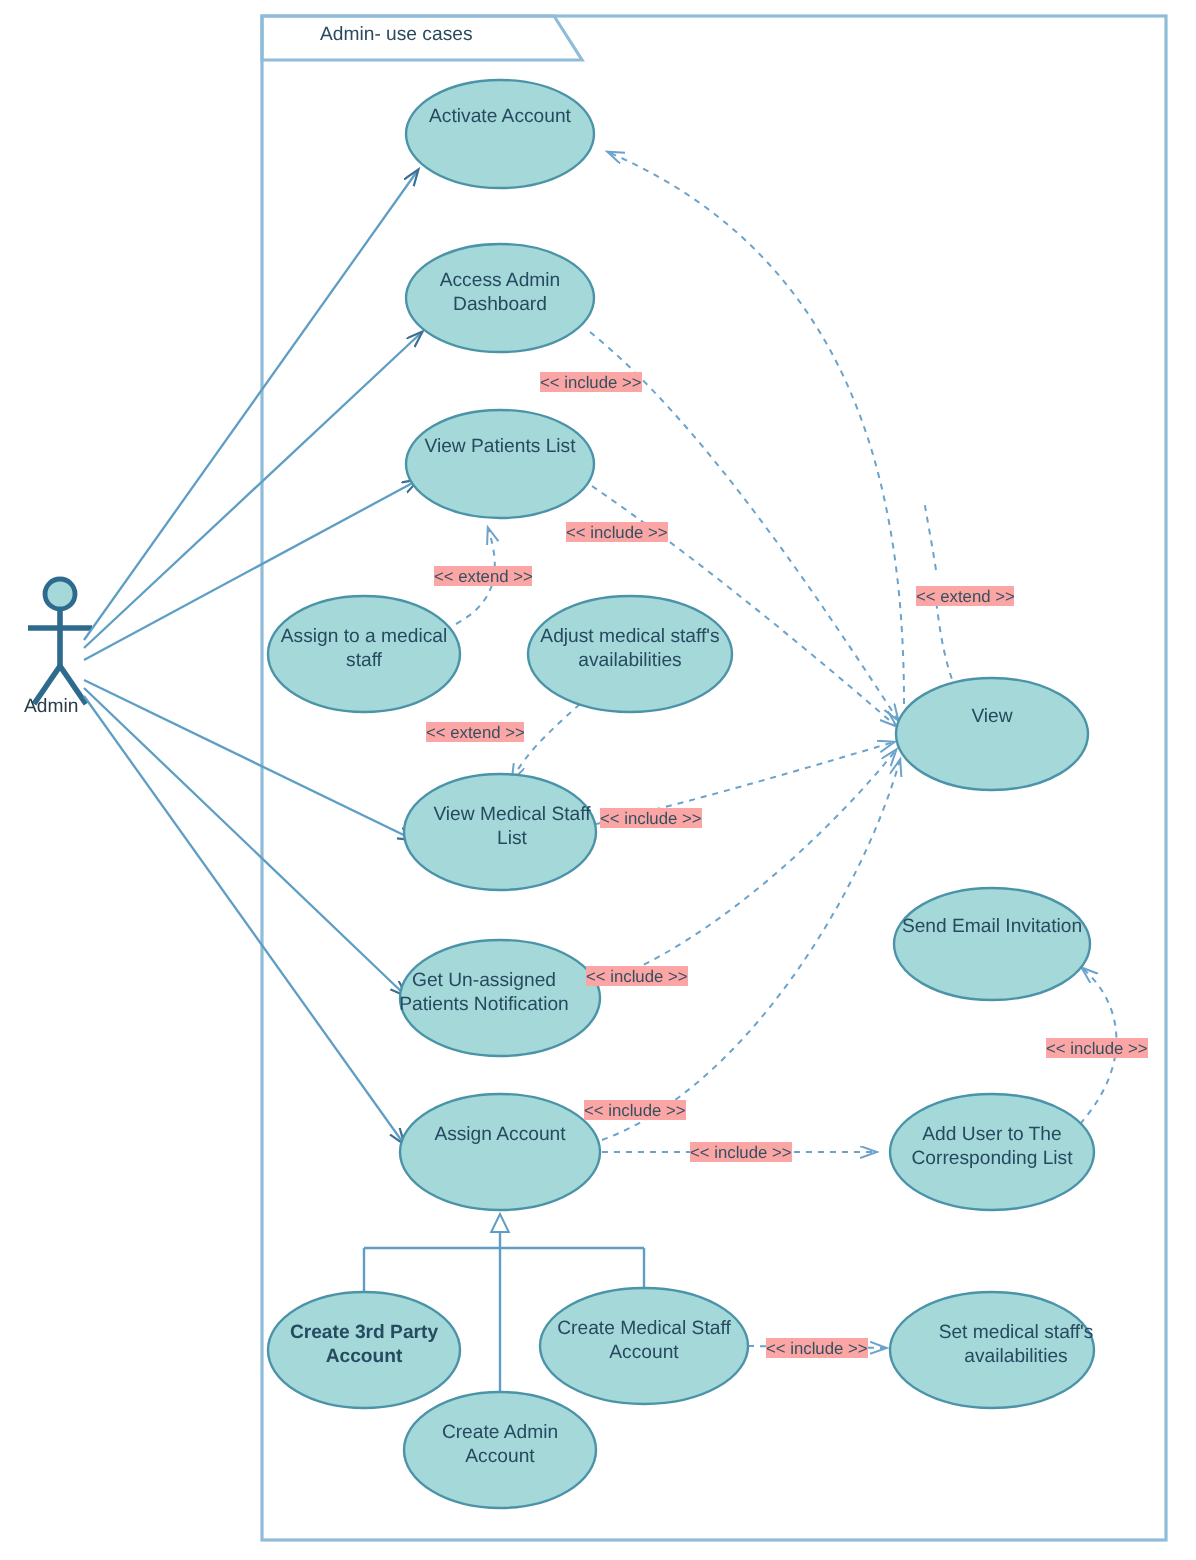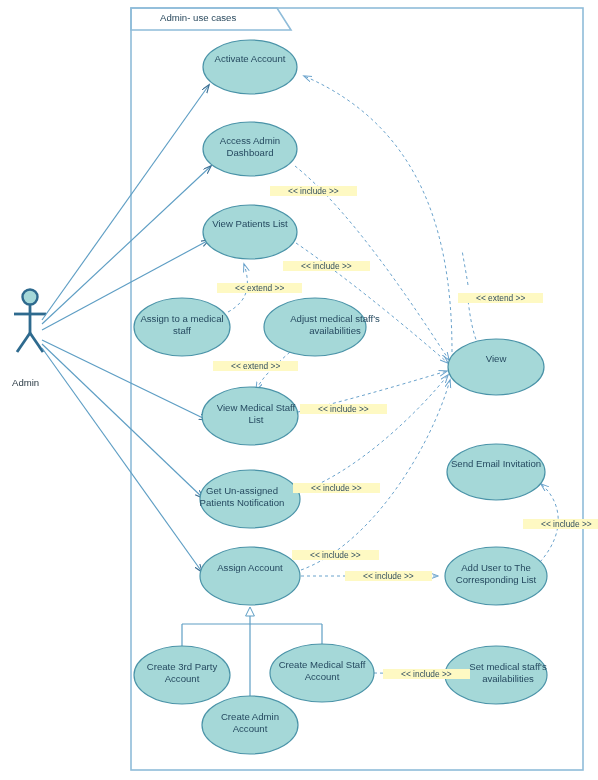--- a/index.html
+++ b/index.html
@@ -14,37 +14,36 @@
     font-size:9.6px;
     line-height:11.6px;
     pointer-events:none;
     white-space:pre-line;
   }
   .stereo{
     position:absolute;
     color:#34505f;
     font-size:8.4px;
     line-height:10px;
-    background:#fef9c3;
-    padding:0 18px;
+    background:#fca5a5;
+    padding:0 0;
     white-space:nowrap;
   }
   .frame-title{
     position:absolute;
     color:#2b4a5e;
     font-size:9.6px;
     line-height:12px;
     white-space:nowrap;
   }
   .actor-label{
     position:absolute;
     color:#2b3b45;
     font-size:9.6px;
     white-space:nowrap;
-    margin-top:29px;
   }
 </style>
 </head>
 <body>
 
 <div id="stage">
   <svg id="canvas" viewBox="0 0 598 780" xmlns="http://www.w3.org/2000/svg">
     <defs>
       <marker id="arrow-open" markerWidth="10" markerHeight="10" refX="8" refY="3.2" orient="auto" markerUnits="userSpaceOnUse">
         <path d="M0,0.2 L8.4,3.2 L0,6.2" fill="none" stroke="#3c6f93" stroke-width="1.1"></path>
@@ -138,32 +137,32 @@
 
   <div class="actor-label" style="left:12px;top:348px;">Admin</div>
 
   <div id="text-layer">
       <div class="uc-label" style="left: 203px; top: 53px; width: 94px;">Activate Account</div>
       <div class="uc-label" style="left: 203px; top: 135px; width: 94px;">Access Admin
 Dashboard</div>
       <div class="uc-label" style="left: 203px; top: 218px; width: 94px;">View Patients List</div>
       <div class="uc-label" style="left: 134px; top: 313px; width: 96px;">Assign to a medical
 staff</div>
-      <div class="uc-label" style="left: 264px; top: 313px; width: 102px; padding-left: 20px;">Adjust medical staff's
+      <div class="uc-label" style="left: 264px; top: 313px; width: 102px;">Adjust medical staff's
 availabilities</div>
       <div class="uc-label" style="left: 448px; top: 353px; width: 96px;">View</div>
       <div class="uc-label" style="left: 202px; top: 402px; width: 108px;">View Medical Staff
 List</div>
       <div class="uc-label" style="left: 447px; top: 458px; width: 98px;">Send Email Invitation</div>
       <div class="uc-label" style="left: 192px; top: 485px; width: 100px;">Get Un-assigned
 Patients Notification</div>
       <div class="uc-label" style="left: 200px; top: 562px; width: 100px;">Assign Account</div>
       <div class="uc-label" style="left: 445px; top: 562px; width: 102px;">Add User to The
 Corresponding List</div>
-      <div class="uc-label" style="left: 134px; top: 661px; width: 96px;">Create 3rd Party
+      <div class="uc-label" style="left: 134px; top: 661px; width: 96px; font-weight: bold;">Create 3rd Party
 Account</div>
       <div class="uc-label" style="left: 270px; top: 659px; width: 104px;">Create Medical Staff
 Account</div>
       <div class="uc-label" style="left: 445px; top: 661px; width: 126px;">Set medical staff's
 availabilities</div>
       <div class="uc-label" style="left: 202px; top: 711px; width: 96px;">Create Admin
 Account</div>
       <div class="stereo" style="left: 270px; top: 186px;">&lt;&lt; include &gt;&gt;</div>
       <div class="stereo" style="left: 283px; top: 261px;">&lt;&lt; include &gt;&gt;</div>
       <div class="stereo" style="left: 217px; top: 283px;">&lt;&lt; extend &gt;&gt;</div>

